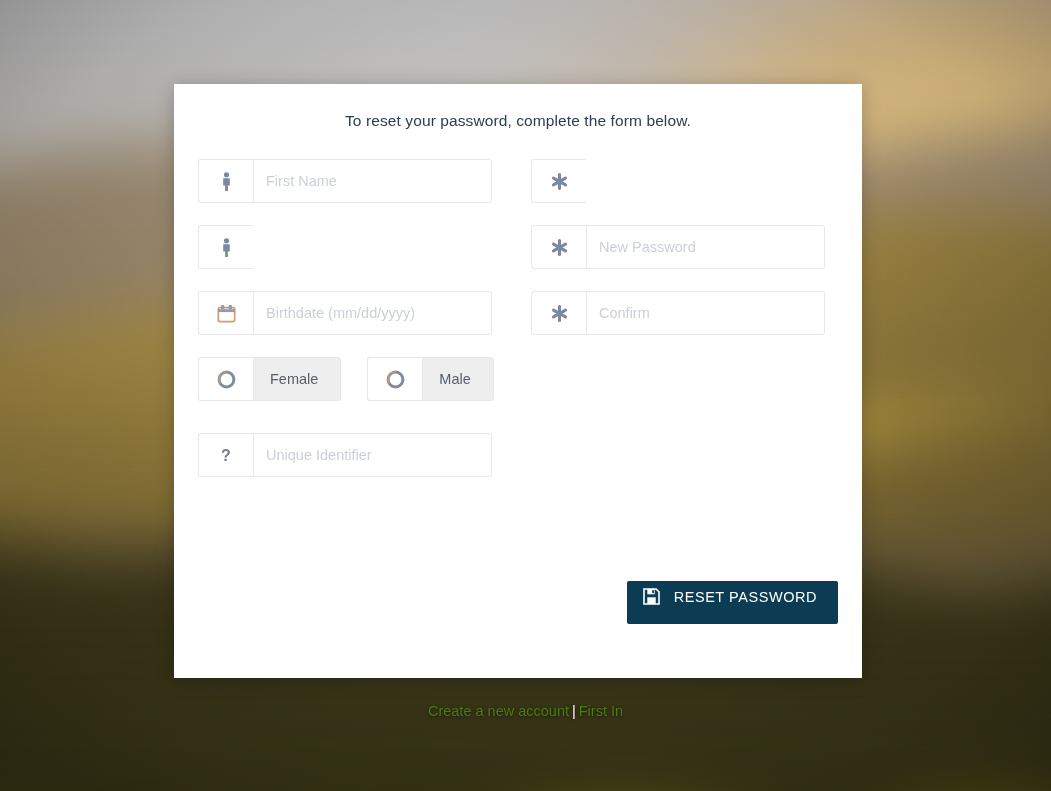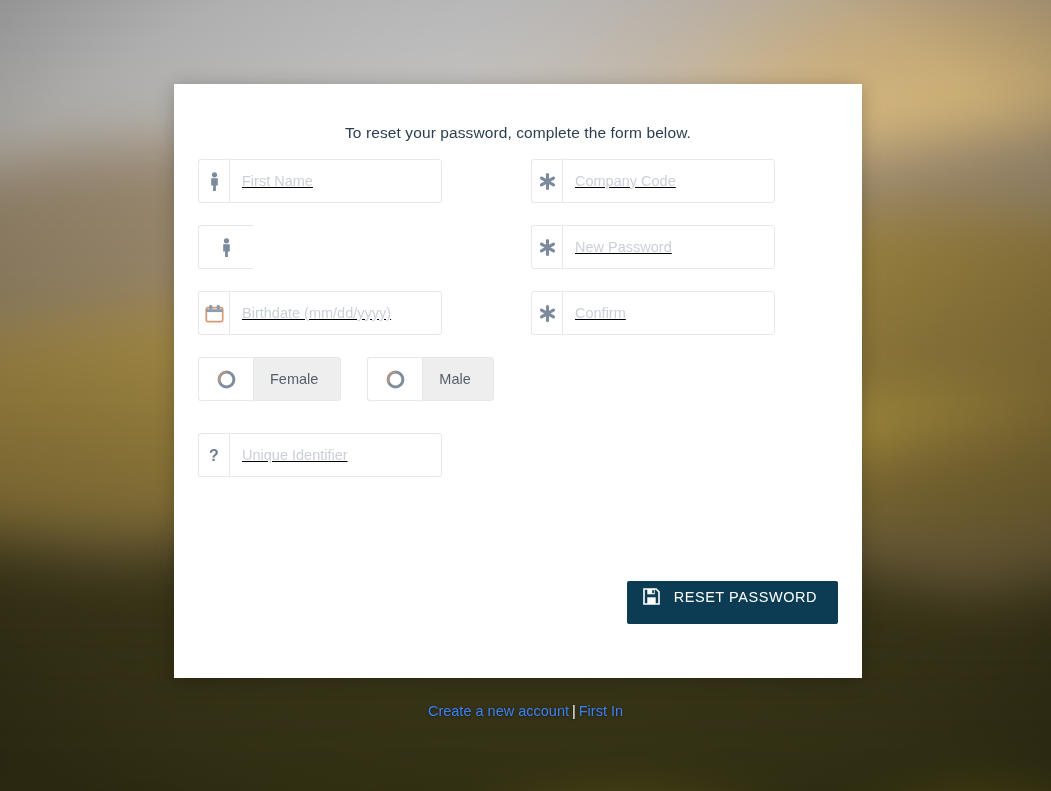--- a/index.html
+++ b/index.html
@@ -101,40 +101,39 @@
     left: 174px; top: 84px;
     width: 688px; height: 594px;
     background: #ffffff;
     box-shadow: 0 2px 18px rgba(0,0,0,0.22);
   }
 
   #headline {
     text-align: center;
     font-size: 15.5px;
     color: #2b3e50;
-    padding-top: 40px;
+    padding-top: 28px;
     letter-spacing: .1px;
   }
 
   
   #form {
     position: absolute;
     left: 24px; top: 75px;
     width: 640px;
   }
   .row { display: flex; gap: 26px; margin-bottom: 22px; }
   .col { width: 307px; }
   .col.spacer { visibility: hidden; }
 
   
   .igroup {
     display: flex;
     height: 44px;
-    width: 244px;
-    text-decoration: underline;
+    width: 294px;
   }
   .iaddon {
     width: 55px;
     display: flex;
     align-items: center;
     justify-content: center;
     border: 1px solid #e6e8ea;
     border-right: none;
     background: #fff;
     border-radius: 3px 0 0 3px;
@@ -196,21 +195,21 @@
 
   
   #footer {
     position: absolute;
     left: 0; right: 0; top: 703px;
     text-align: center;
     font-size: 14.5px;
     color: #ffffff;
     text-shadow: 0 1px 3px rgba(0,0,0,0.55);
   }
-  #footer a { color: #3b82f6; text-decoration: none; }
+  #footer a { color: #4d7c0f; text-decoration: none; }
   #footer .sep { margin: 0 3px; }
 
   svg { display: block; }
 </style>
 </head>
 <body>
 
 <div id="bg-wrap">
   <div id="bg-photo">
     <div class="bg-layer sky"></div>
@@ -246,21 +245,20 @@
         <div class="igroup">
           <span class="iaddon">
             <svg width="17" height="17" viewBox="0 0 17 17">
               <g stroke="#7b8a9c" stroke-width="3.1" stroke-linecap="round">
                 <line x1="8.5" y1="1.6" x2="8.5" y2="15.4"></line>
                 <line x1="2.5" y1="5.1" x2="14.5" y2="11.9"></line>
                 <line x1="14.5" y1="5.1" x2="2.5" y2="11.9"></line>
               </g>
             </svg>
           </span>
-          <input class="ifield" type="text" placeholder="Company Code" style="">
         </div>
       </div>
     </div>
 
     <div class="row">
       <div class="col">
         <div class="igroup">
           <span class="iaddon">
             <svg width="15" height="19" viewBox="0 0 15 19">
               <circle cx="7.5" cy="2.8" r="2.6" fill="#7b8a9c"></circle>

